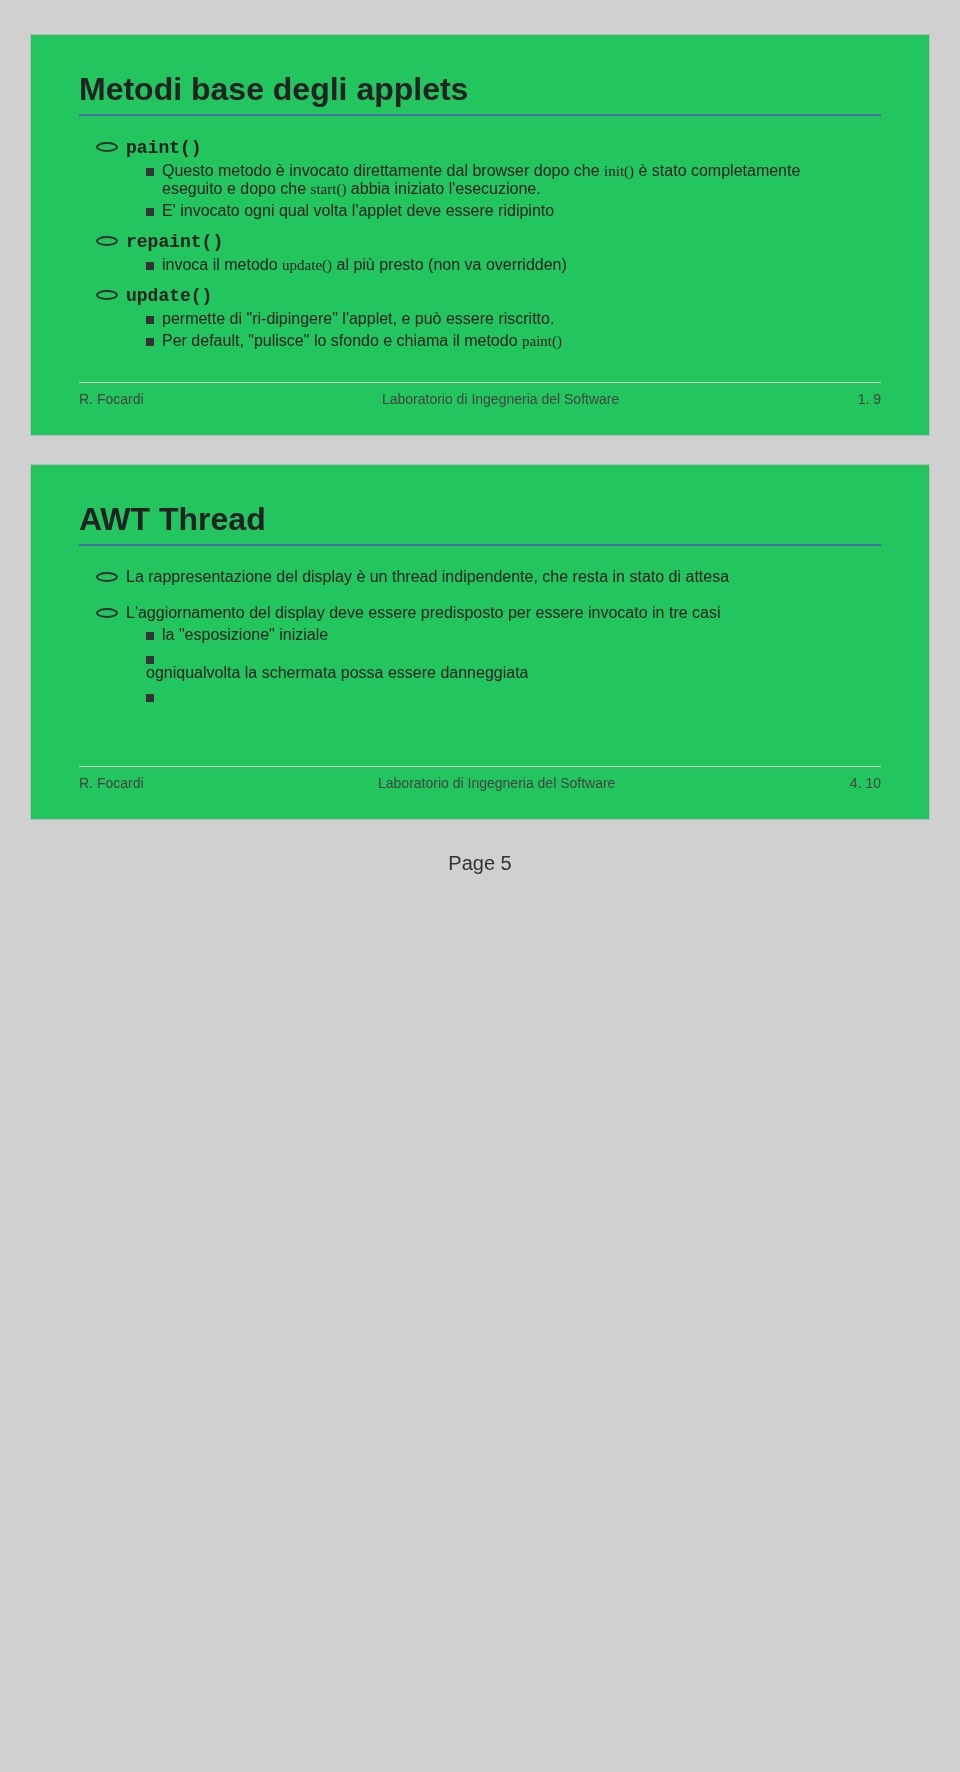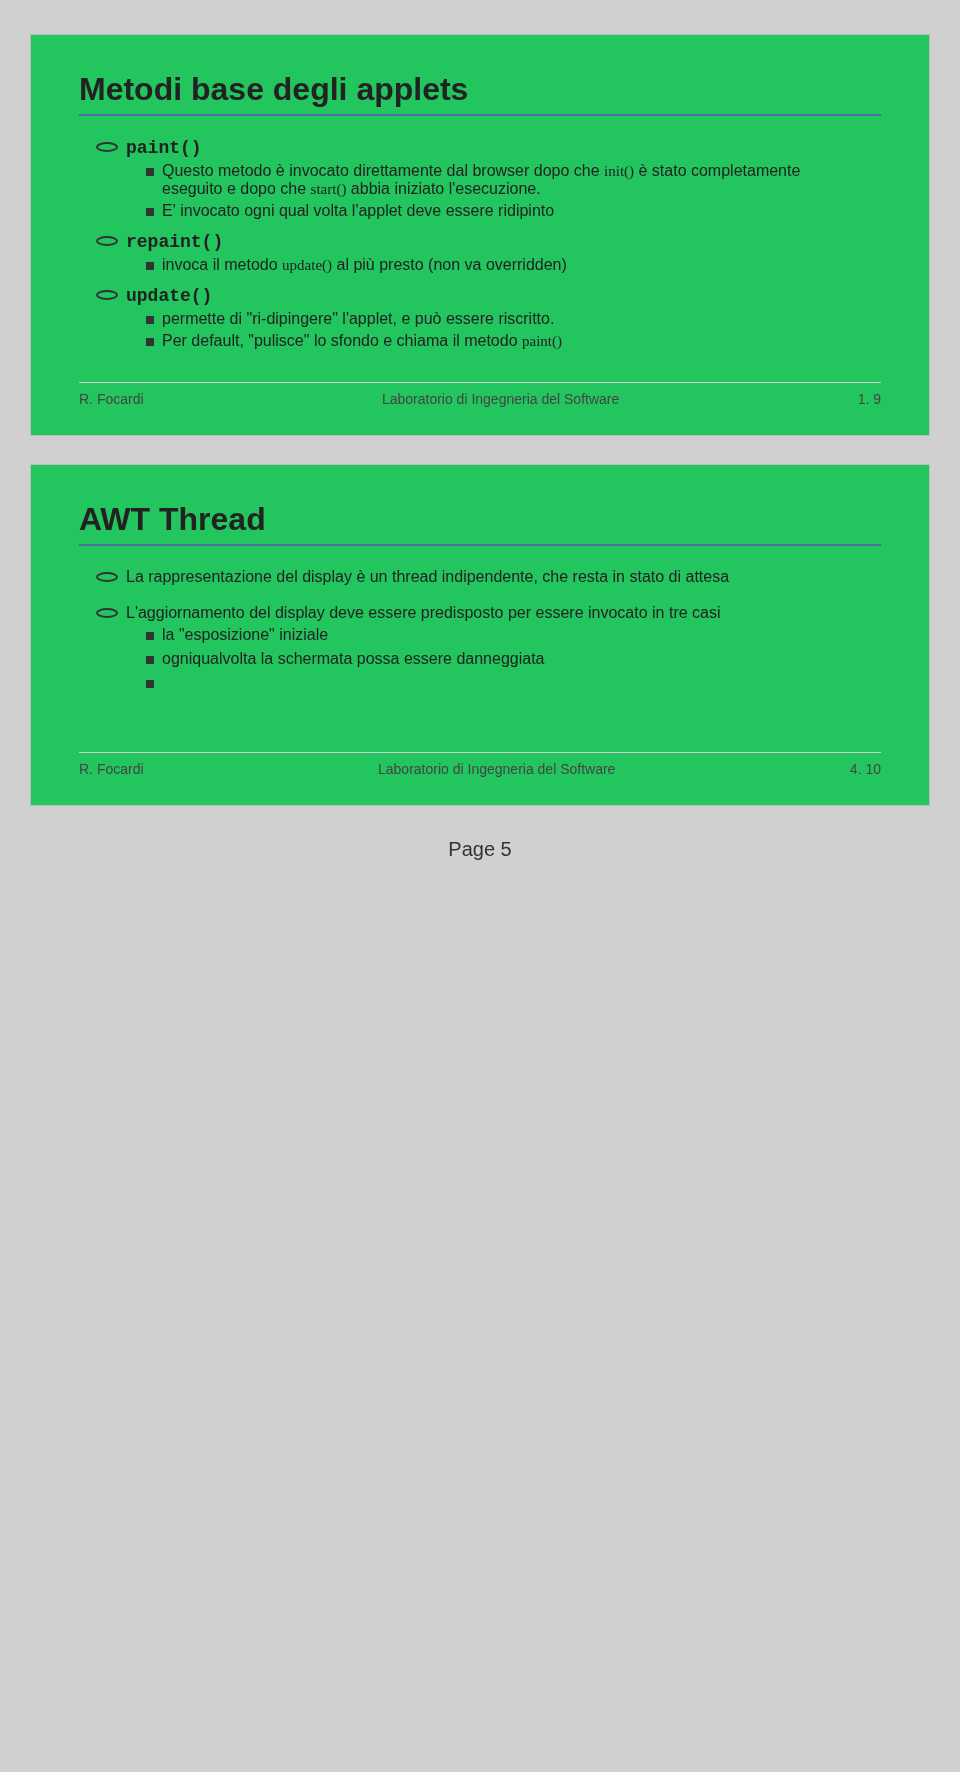--- a/index.html
+++ b/index.html
@@ -214,21 +214,21 @@
 
     <li>
       <span class="circle-bullet bullet-marker"></span>
       <div class="content">
         <span>L'aggiornamento del display deve essere predisposto per essere invocato in tre casi</span>
         <ul class="bullet-l2">
           <li style="margin-bottom:6px;">
             <span class="square-bullet"></span>
             <span>la "esposizione" iniziale</span>
           </li>
-          <li style="margin-bottom:6px;">
+          <li style="margin-bottom:6px;flex-direction:column;">
             <span class="square-bullet"></span>
             <span>ogniqualvolta la schermata possa essere danneggiata</span>
           </li>
           <li>
             <span class="square-bullet"></span>
           </li>
         </ul>
       </div>
     </li>
 

